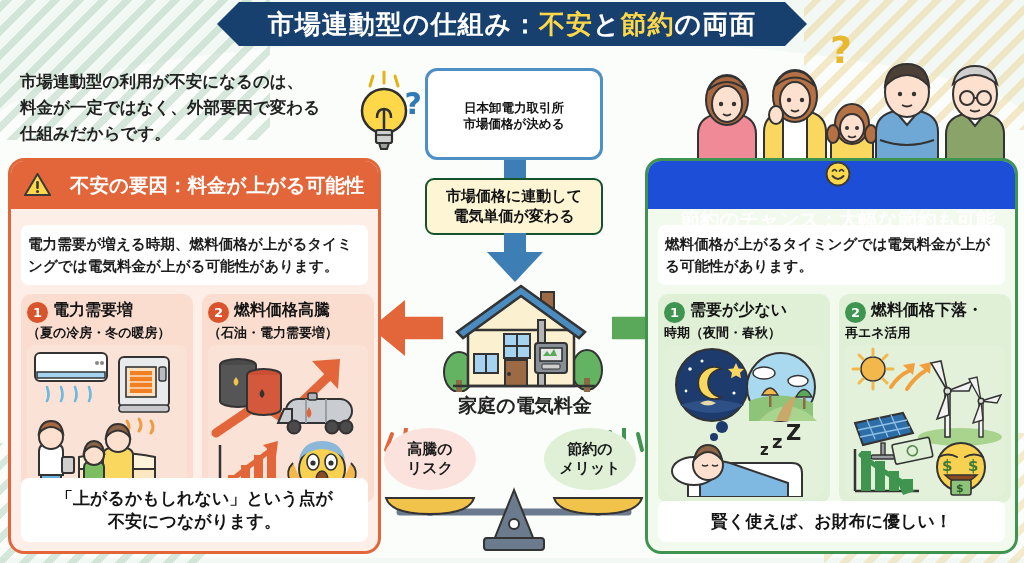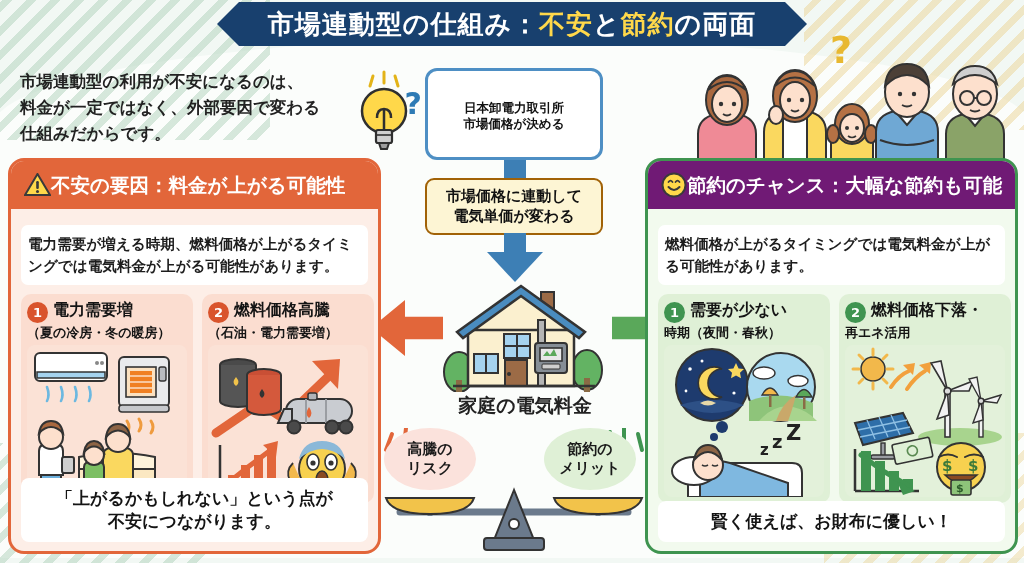--- a/index.html
+++ b/index.html
@@ -63,21 +63,21 @@
     background: #fff; border: 3px solid #4e8fc4; border-radius: 12px;
     display: flex; flex-direction: column; align-items: center; justify-content: center;
   }
   #jepx-logo { font-size: 34px; font-weight: bold; color: #1d3f84; letter-spacing: -1px; line-height:1; }
   #jepx-logo .x { color: #ef8b1c; }
   #jepx-sub { font-size: 12.5px; font-weight:bold; color:#111; line-height:1.25; text-align:center; margin-top:4px; }
 
   
   #linked-box {
     position: absolute; left: 425px; top: 178px; width: 178px; height: 57px;
-    background: #fdf5d4; border: 2px solid #a16207; border-radius: 9px;
+    background: #fdf5d4; border: 2px solid #14532d; border-radius: 9px;
     display:flex; align-items:center; justify-content:center;
     font-size: 15px; font-weight: bold; color:#111; line-height:1.3; text-align:center;
   }
   
   #blue-stem { position:absolute; left:504px; top:160px; width:22px; height:20px; background:#3d7fb5; }
   #blue-stem2 { position:absolute; left:504px; top:233px; width:22px; height:22px; background:#3d7fb5; }
   #blue-arrow { position:absolute; left:487px; top:252px; width:0;height:0;
      border-left:28px solid transparent; border-right:28px solid transparent; border-top:30px solid #3d7fb5; }
 
   
@@ -110,25 +110,25 @@
   #pan-right-label { left:166px; top:0px; background:#dff0d6; }
 
   
   .panel {
     position:absolute; top:158px; width:373px; height:396px;
     border-radius: 16px; overflow:hidden;
   }
   #panel-risk   { left:8px;  background:#fdeee7; border:3px solid #e2663a; }
   #panel-saving { left:645px; background:#f2faee; border:3px solid #3f9450; }
   .panel-header {
-    height:48px; display:flex; align-items:center; gap:0; padding-left:13px;
+    height:48px; display:flex; align-items:center; gap:19px; padding-left:13px;
     color:#fff; font-size:19.5px; font-weight:bold; white-space:nowrap;
   }
   #panel-risk .panel-header   { background:#e2663a; }
-  #panel-saving .panel-header { background:#701a75; }
+  #panel-saving .panel-header { background:#1d4ed8;flex-direction:column; }
   .panel-desc {
     margin:16px 10px 0 10px; padding:8px 7px; background:#fff; border-radius:7px;
     font-size:14.6px; font-weight:bold; line-height:1.5; color:#1d1d1d;
   }
   #panel-saving .panel-desc { background:#fff; }
   .cards { display:flex; gap:9px; margin:9px 10px 0 10px; }
   .card { flex:1; border-radius:10px; padding:7px 6px 6px 6px; }
   #panel-risk .card   { background:#fbddd0; }
   #panel-saving .card { background:#dff0d6; }
   .card-title { display:flex; align-items:flex-start; gap:5px; }

